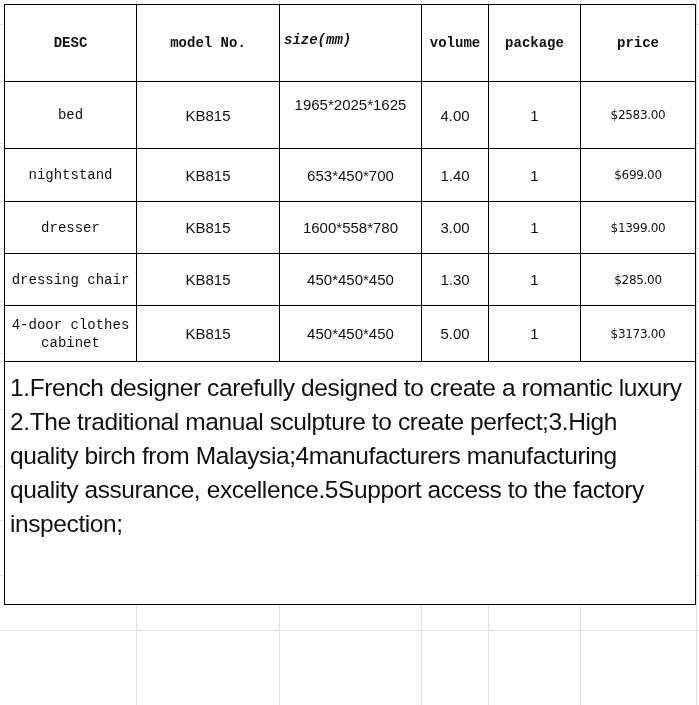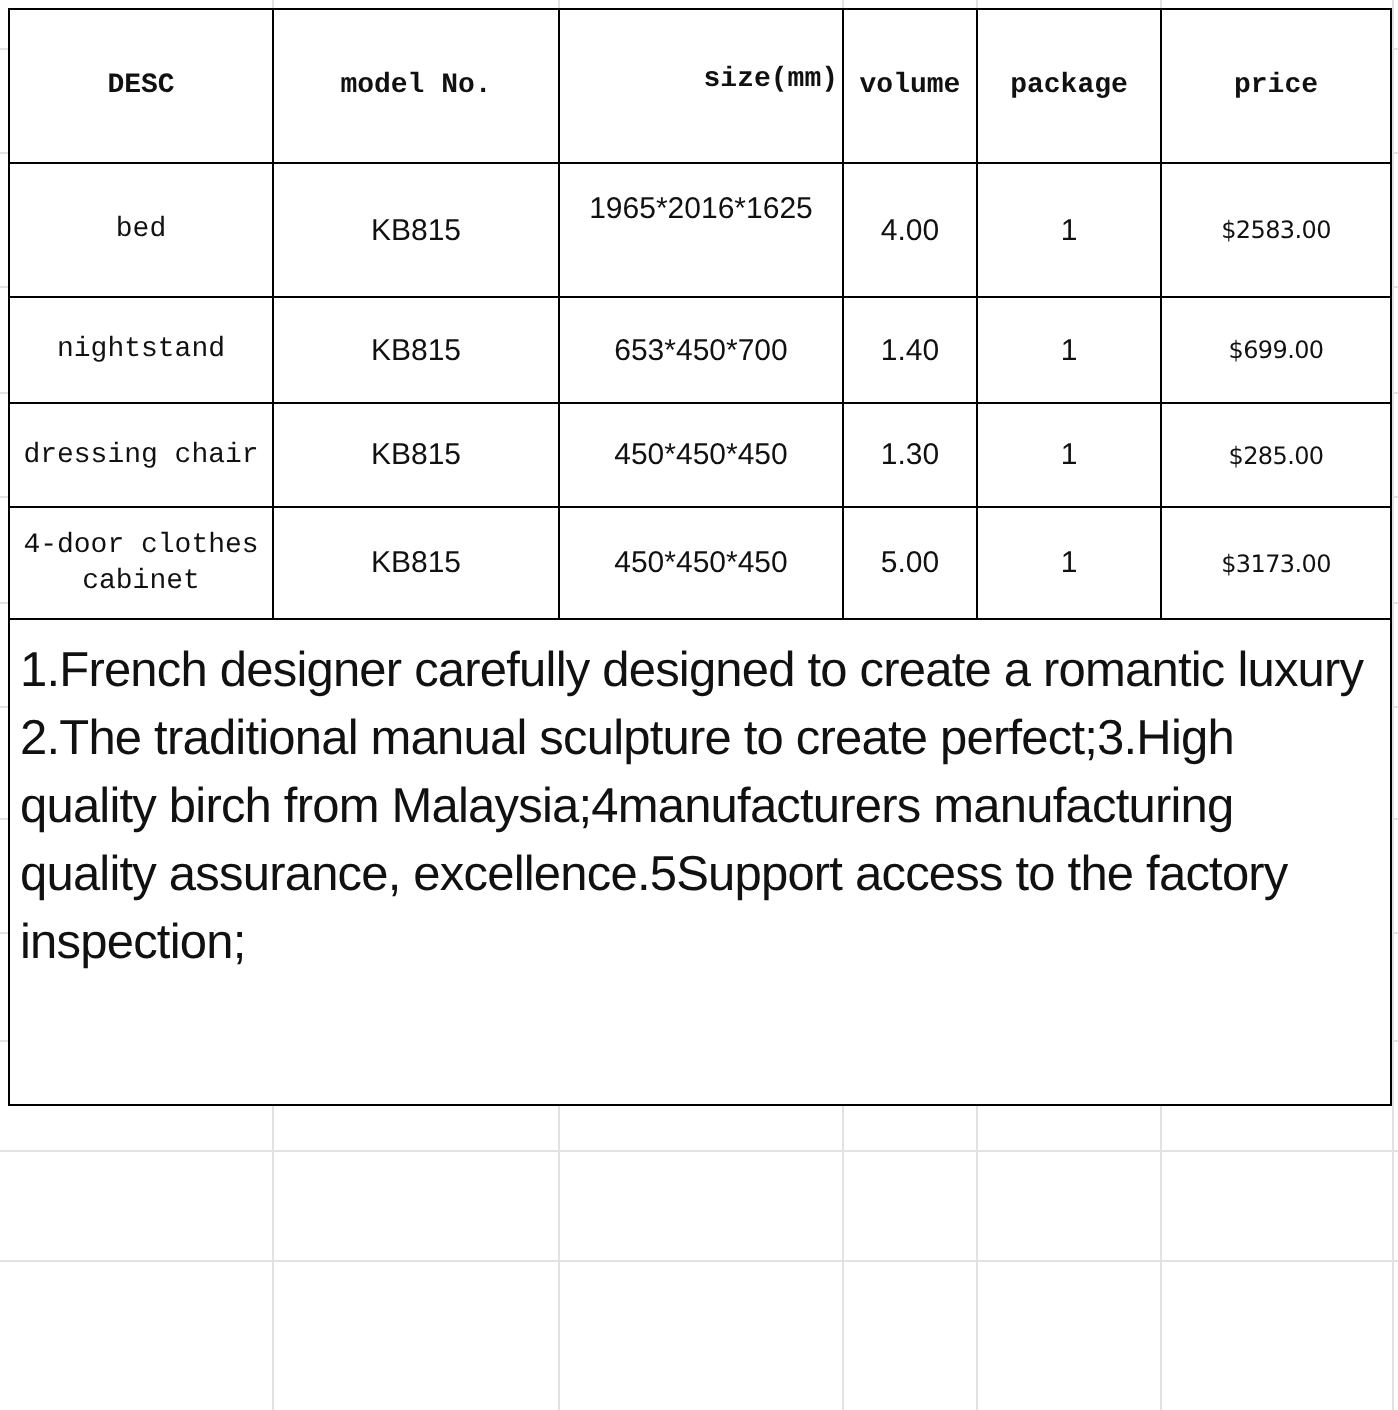--- a/index.html
+++ b/index.html
@@ -124,44 +124,52 @@
     <col style="width:143px">
     <col style="width:142px">
     <col style="width:67px">
     <col style="width:92px">
     <col style="width:115px">
   </colgroup>
   <tbody>
     <tr class="hdr">
       <td>DESC</td>
       <td>model No.</td>
-      <td style="text-align:right;padding-left:4px;padding-bottom:6px;">size(mm)</td>
+      <td style="text-align:left;padding-left:4px;padding-bottom:6px;font-style:italic;">size(mm)</td>
       <td>volume</td>
       <td>package</td>
       <td>price</td>
     </tr>
 
     <tr style="height:67px">
       <td class="desc">bed</td>
       <td class="model">KB815</td>
-      <td class="size top">1965*2016*1625</td>
+      <td class="size top">1965*2025*1625</td>
       <td class="vol">4.00</td>
       <td class="pkg">1</td>
       <td class="price">$2583.00</td>
     </tr>
 
     <tr style="height:53px">
       <td class="desc">nightstand</td>
       <td class="model">KB815</td>
       <td class="size">653*450*700</td>
       <td class="vol">1.40</td>
       <td class="pkg">1</td>
       <td class="price">$699.00</td>
     </tr>
 
+    <tr style="height:52px">
+      <td class="desc">dresser</td>
+      <td class="model">KB815</td>
+      <td class="size">1600*558*780</td>
+      <td class="vol">3.00</td>
+      <td class="pkg">1</td>
+      <td class="price">$1399.00</td>
+    </tr>
 
 
     <tr style="height:52px">
       <td class="desc" style="white-space:nowrap;">dressing chair</td>
       <td class="model">KB815</td>
       <td class="size">450*450*450</td>
       <td class="vol">1.30</td>
       <td class="pkg">1</td>
       <td class="price">$285.00</td>
     </tr>

